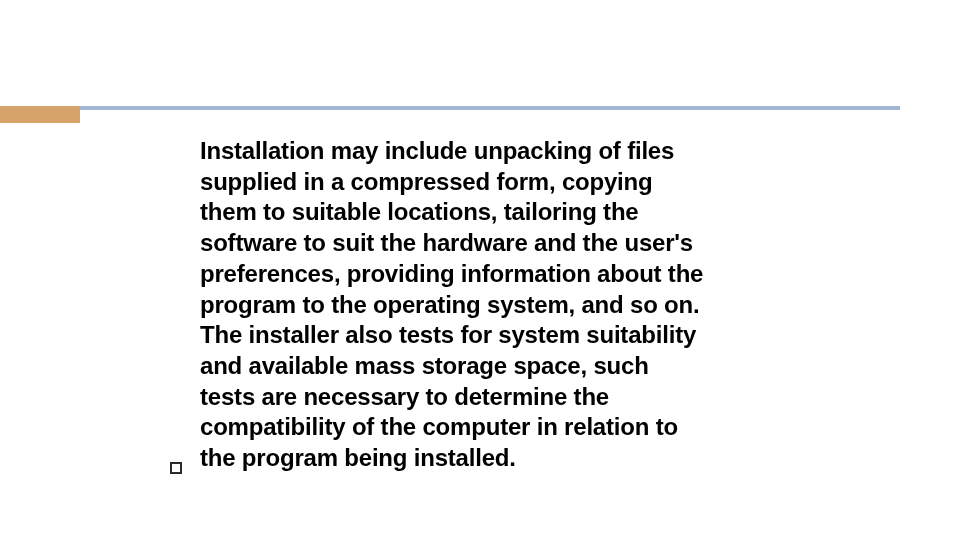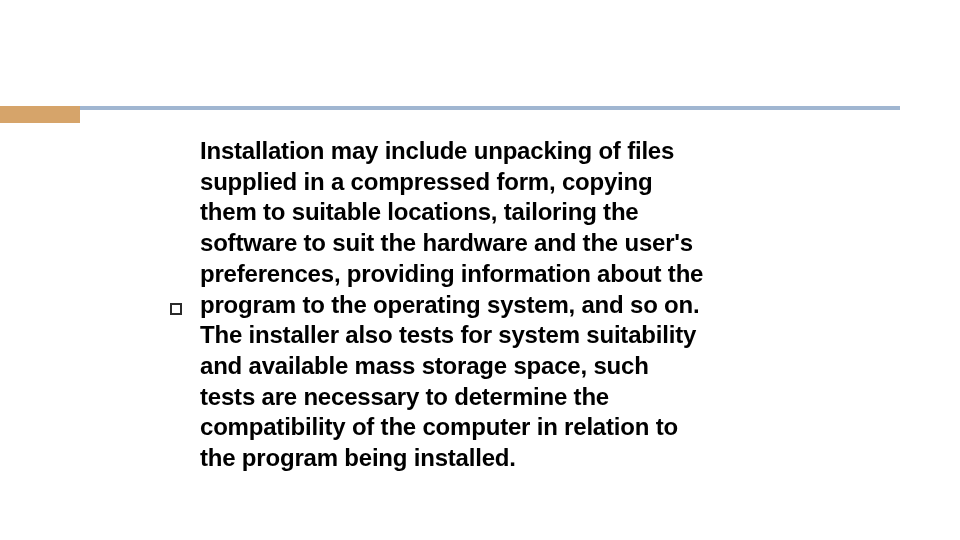--- a/index.html
+++ b/index.html
@@ -33,21 +33,21 @@
     border-top: 4px solid #a0b6d1;
   }
   .content {
     position: absolute;
     top: 136px;
     left: 170px;
     width: 540px;
   }
   .bullet-row {
     display: flex;
-    align-items: center;
+    align-items: flex-end;
   }
   .bullet {
     flex: 0 0 auto;
     width: 12px;
     height: 12px;
     border: 2px solid #2b2b2b;
     margin-top: 8px;
     margin-right: 18px;
     box-sizing: border-box;
   }

